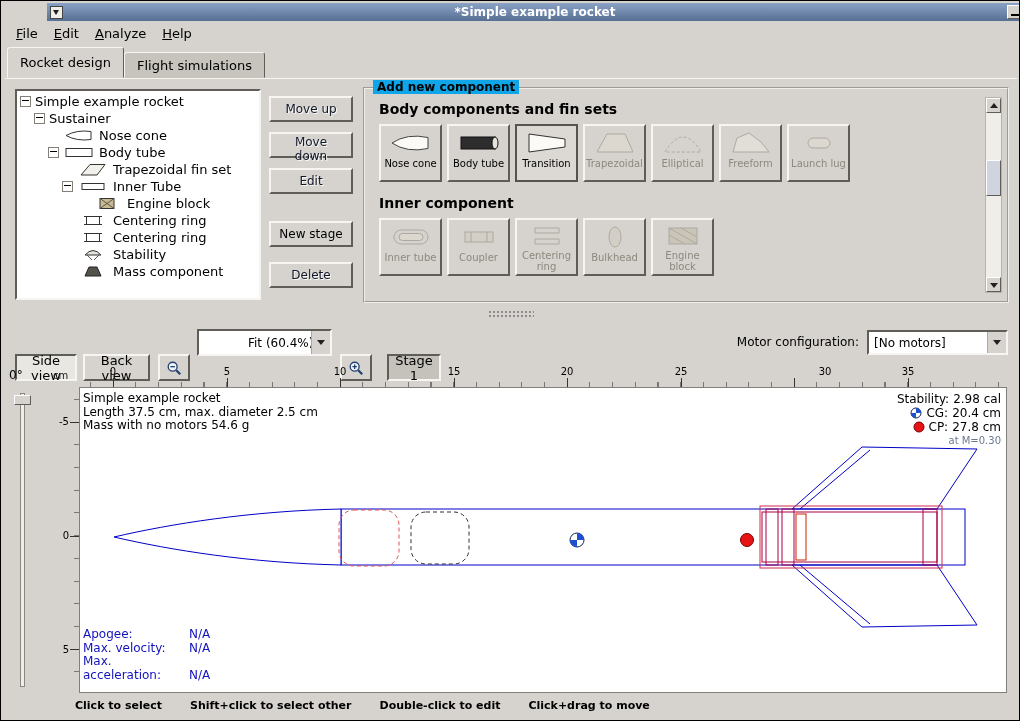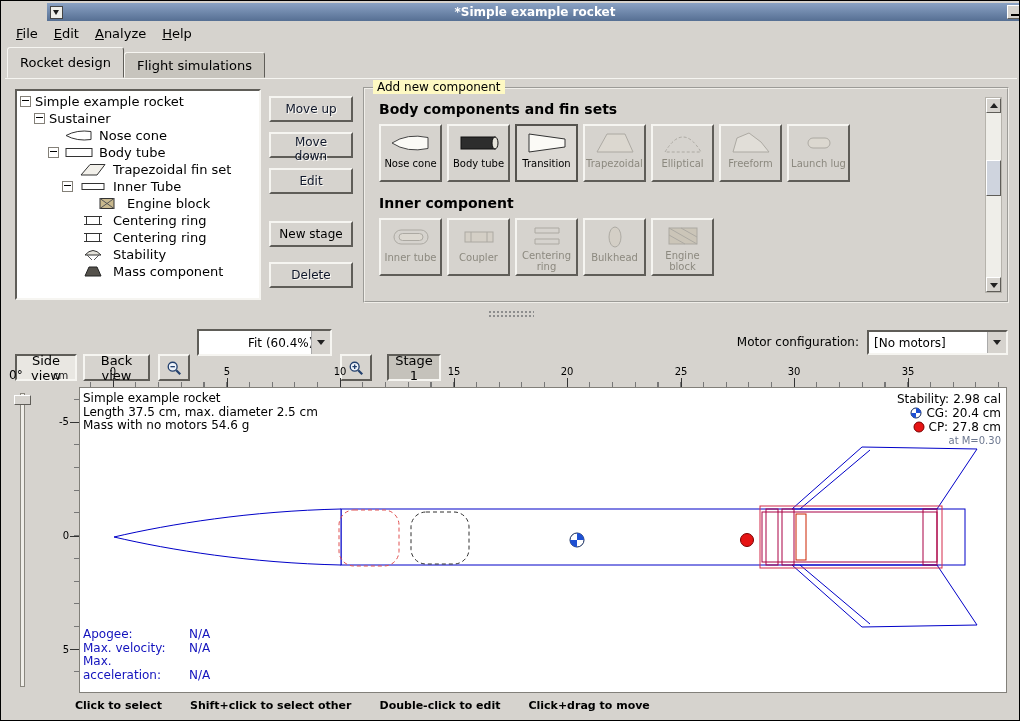--- a/index.html
+++ b/index.html
@@ -40,21 +40,21 @@
   .ticon{flex:none;width:32px;height:15px;margin-right:4px;display:flex;align-items:center;justify-content:center;}
   .ticon svg{display:block;}
   .p0{padding-left:3px}.p1{padding-left:17px}.p2{padding-left:31px}.p3{padding-left:45px}.p4{padding-left:59px}
 
   
   .act-btn{position:absolute;left:268px;width:84px;height:26px;background:#d6d3ce;border:2px solid;border-color:#f6f5f1 #5f5d58 #5f5d58 #f6f5f1;font-size:12px;font-family:inherit;color:#000;}
   .act-btn.disabled{color:#0f172a;text-shadow:1px 1px 0 #fbfaf7;}
 
   
   .addgroup{position:absolute;left:362px;top:86px;width:646px;height:216px;border:2px groove #f0eee9;box-sizing:border-box;}
-  .group-title{position:absolute;left:8px;top:-9px;background:#fef9c3;padding:0 4px;font-weight:normal;font-size:12px;}
+  .group-title{position:absolute;left:8px;top:-9px;background:#0ea5e9;padding:0 4px;font-weight:bold;font-size:12px;}
   .addgroup-inner{padding:12px 34px 0 14px;}
   .section-label{font-weight:bold;font-size:14px;margin:0 0 7px 0;}
   .comp-row{display:flex;gap:5px;margin-bottom:13px;}
   .comp-btn{width:63px;height:58px;background:#d6d3ce;border:2px solid;border-color:#f6f5f1 #5f5d58 #5f5d58 #f6f5f1;display:flex;flex-direction:column;align-items:center;padding:3px 1px 2px;box-sizing:border-box;font-family:inherit;font-size:10px;color:#000;}
   .comp-icon{height:28px;display:flex;align-items:center;justify-content:center;}
   .comp-label{line-height:11px;text-align:center;margin-top:1px;}
   .comp-btn.disabled{color:#8c897f;}
   .comp-btn.disabled .comp-icon{opacity:.5;filter:saturate(.5);}
   .comp-btn.focused{border-color:#55534e;background:#dcd9d4;}
 
@@ -399,21 +399,21 @@
   <div class="slider-thumb"></div>
 
   <span class="corner-unit">cm</span>
   <div class="h-ruler">
     <span class="h-tick-label" style="left:34px;">0</span>
     <span class="h-tick-label" style="left:148px;">5</span>
     <span class="h-tick-label" style="left:261px;">10</span>
     <span class="h-tick-label" style="left:375px;">15</span>
     <span class="h-tick-label" style="left:488px;">20</span>
     <span class="h-tick-label" style="left:602px;">25</span>
-    <span class="h-tick-label" style="left:715px;">30</span>
+    <span class="h-tick-label" style="left:746px;">30</span>
     <span class="h-tick-label" style="left:829px;">35</span>
   </div>
   <div class="v-ruler">
     <span class="v-tick-label" style="top:29px;">-5</span>
     <span class="v-tick-label" style="top:143px;">0</span>
     <span class="v-tick-label" style="top:257px;">5</span>
   </div>
 
   <div class="canvas">
     <svg class="draw" width="926" height="304" viewBox="0 0 926 304">

